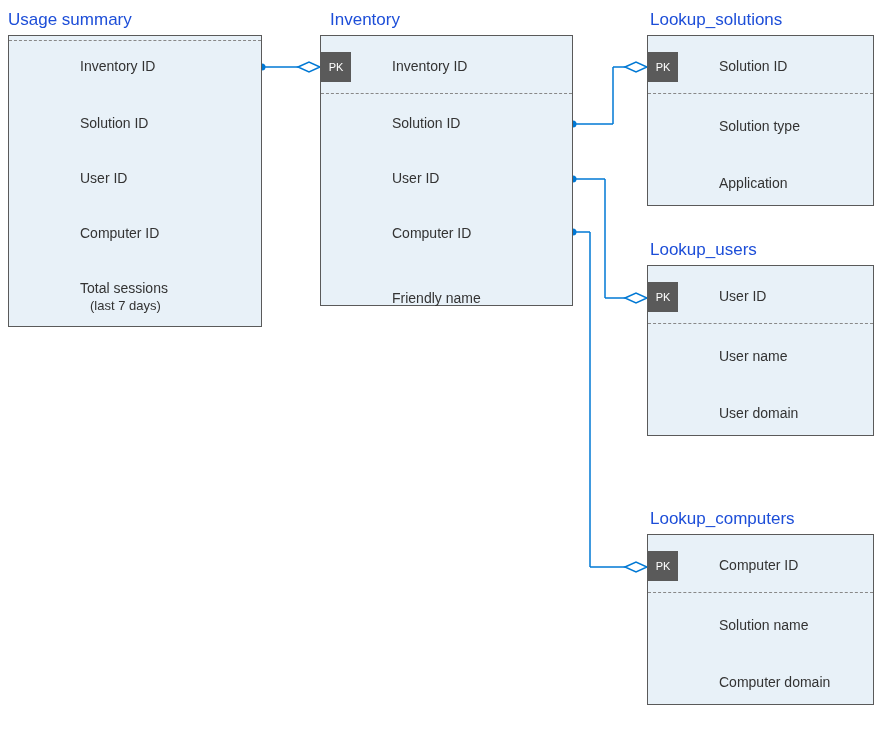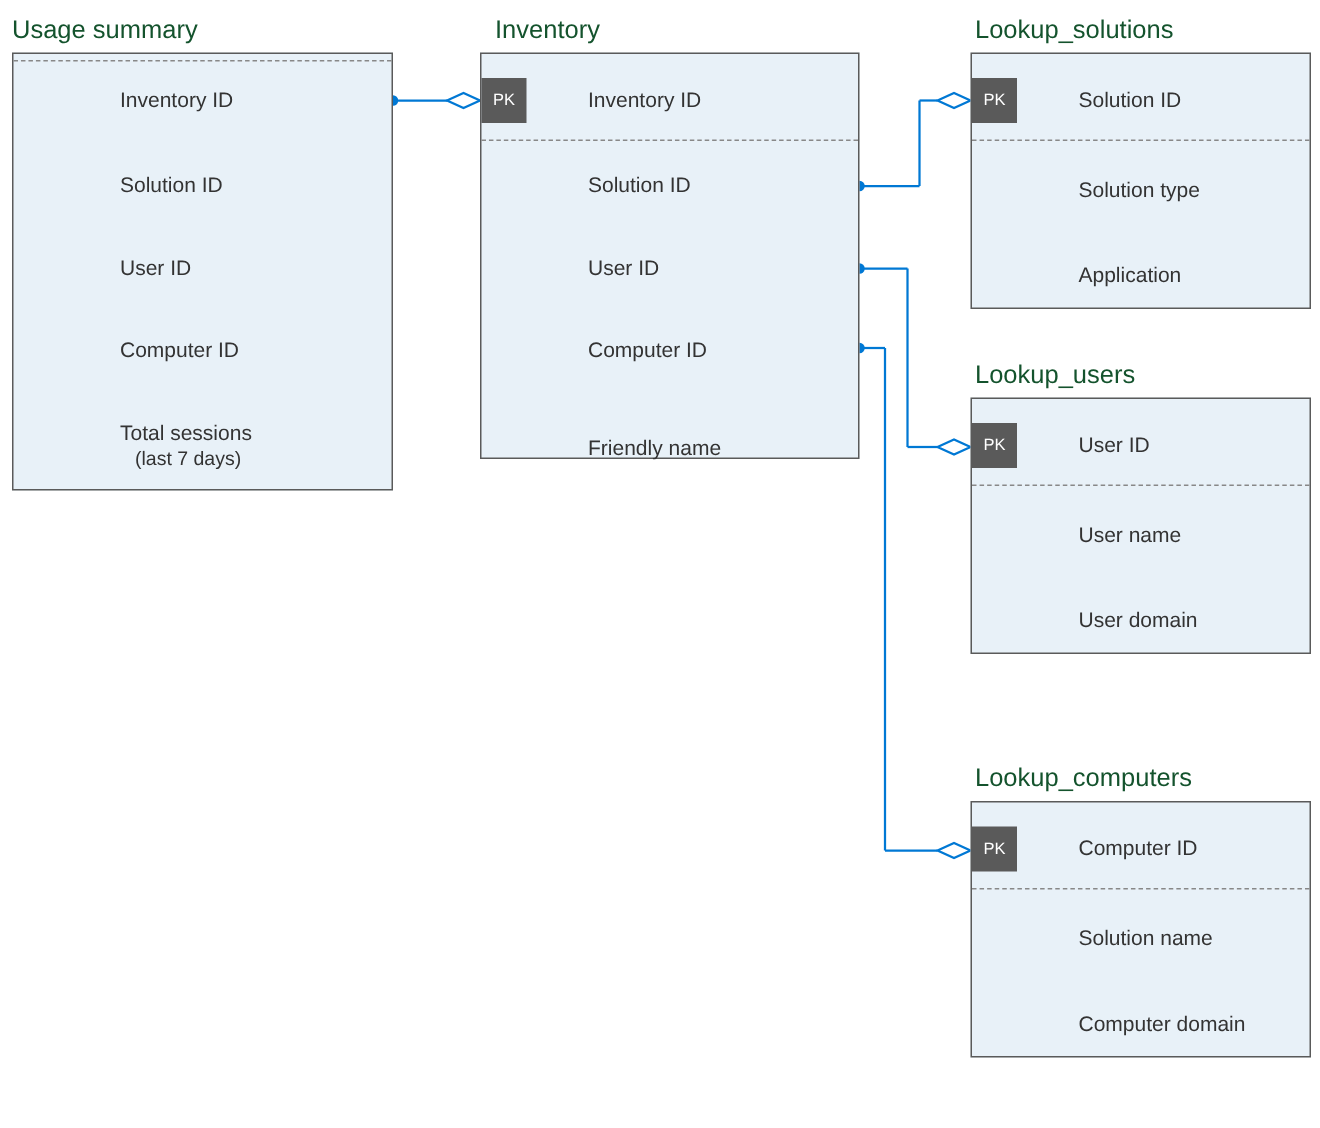--- a/index.html
+++ b/index.html
@@ -5,21 +5,21 @@
     * { margin: 0; padding: 0; box-sizing: border-box; }
     body {
       width: 880px;
       height: 752px;
       position: relative;
       font-family: "Segoe UI", Arial, sans-serif;
       background: #ffffff;
     }
     .entity-title {
       position: absolute;
-      color: #14532d;
+      color: #1d4ed8;
       font-size: 17px;
       font-weight: 400;
     }
     .entity-box {
       position: absolute;
       background: #e8f1f8;
       border: 1px solid #5a5a5a;
     }
     .pk-badge {
       position: absolute;

